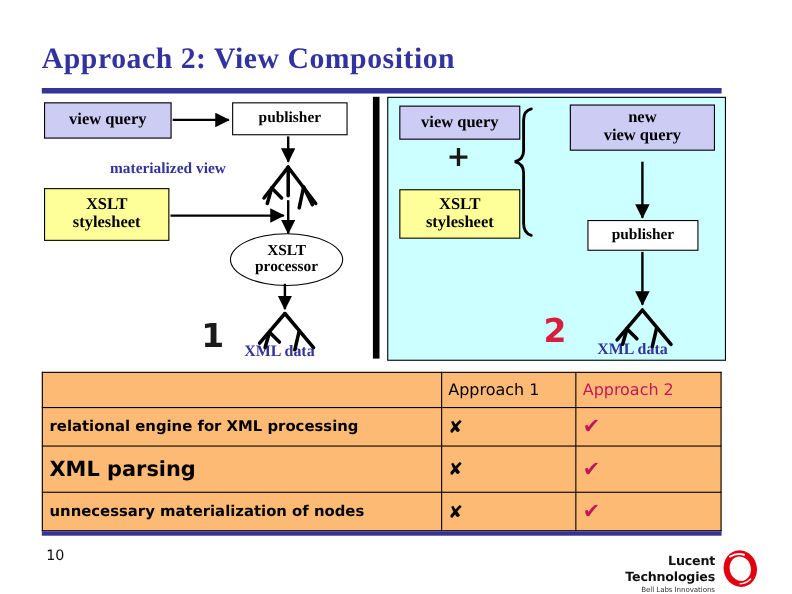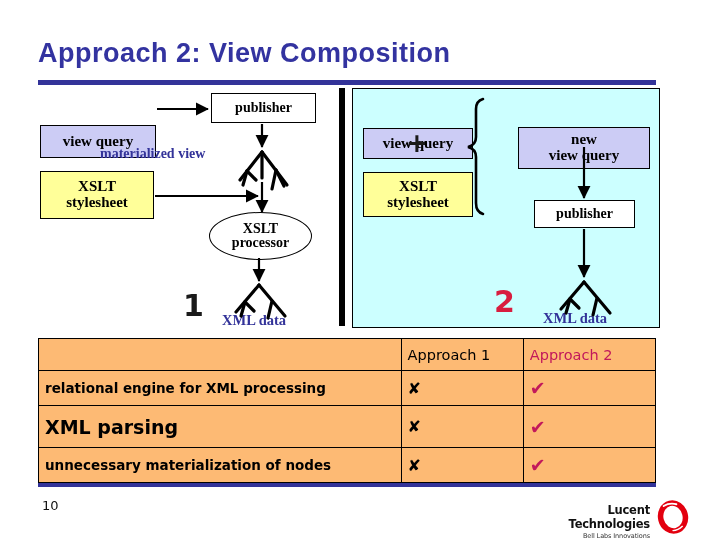--- a/index.html
+++ b/index.html
@@ -16,21 +16,21 @@
     position: absolute; left: 0; top: 0;
     width: 720px; height: 540px;
     background: #ffffff;
   }
 
   
   #slide-title {
     position: absolute;
     left: 38px; top: 38px;
     width: 644px;
-    font-family: Liberation Sans, sans-serif;
+    font-family: Liberation Serif, serif;
     font-weight: bold;
     font-size: 27px;
     letter-spacing: 0.5px;
     color: #3333a0;
     white-space: nowrap;
   }
   #title-rule {
     position: absolute;
     left: 38px; top: 80px;
     width: 618px; height: 5px;
@@ -44,21 +44,21 @@
     box-sizing: border-box;
     display: flex;
     align-items: center;
     justify-content: center;
     text-align: center;
     font-family: "Liberation Serif", serif;
     font-weight: bold;
     color: #000;
     line-height: 1.05;
   }
-  .box-lavender { background: #ccccf5; margin-top: 32px; }
+  .box-lavender { background: #ccccf5; }
   .box-yellow   { background: #ffff99; }
   .box-white    { background: #ffffff; }
 
   .ellipse {
     position: absolute;
     border: 1.5px solid #000;
     border-radius: 50%;
     background: #ffffff;
     display: flex;
     align-items: center;

